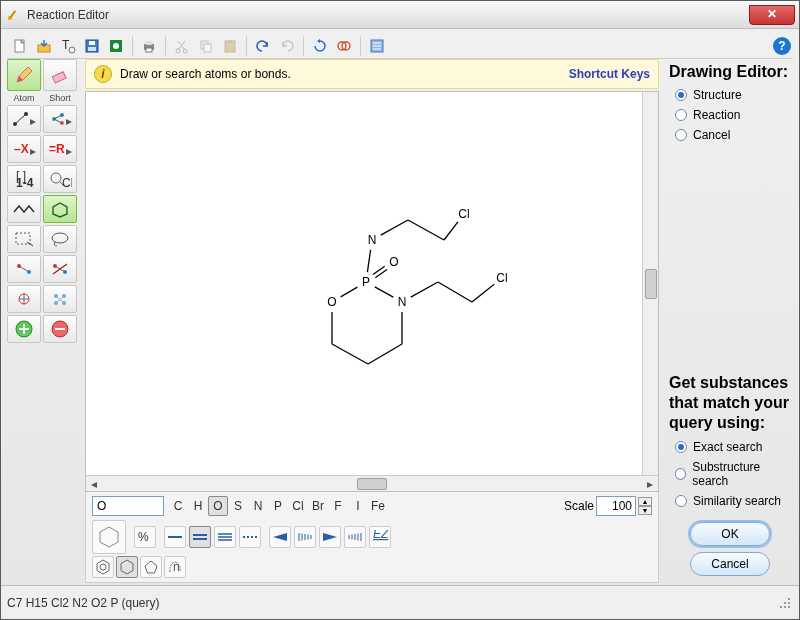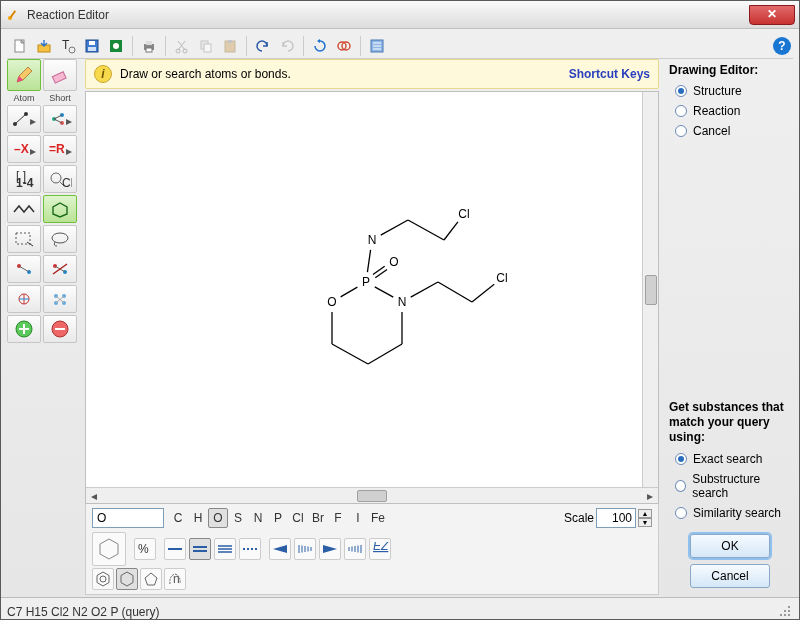--- a/index.html
+++ b/index.html
@@ -39,27 +39,27 @@
   .elem-btn { width:20px; height:20px; border:1px solid transparent; background:transparent; color:#333; cursor:pointer; border-radius:2px; text-align:center; line-height:18px;}
   .elem-btn.sel { border:1px solid #888; background:#e0e0e0;}
   .scale-box { margin-left:auto; display:flex; align-items:center; gap:2px;}
   .scale-input { width:40px; height:20px; border:1px solid #7e9db9; text-align:right; padding:0 3px;}
   .spin { display:flex; flex-direction:column;}
   .spin button{ width:14px;height:9px;font-size:7px;line-height:6px;border:1px solid #999;background:#eee;padding:0;cursor:pointer;}
   .bond-row { display:flex; align-items:center; gap:8px;}
   .ring-group { display:flex; gap:2px;}
   .mini-btn { width:22px;height:22px;border:1px solid #ccc;background:#fafafa;display:flex;align-items:center;justify-content:center;cursor:pointer;border-radius:2px;}
   .right-panel { width:128px; padding:4px 2px 4px 4px; display:flex; flex-direction:column;}
-  .right-panel h4 { font-size:12px; font-weight:bold; margin-bottom:4px;}
+  .right-panel h4 { font-size:16px; font-weight:bold; margin-bottom:4px;}
   .radio-row { display:flex; align-items:center; gap:6px; margin:3px 0 3px 6px; cursor:pointer;}
   .radio { width:12px;height:12px;border:1px solid #6a8bb5;border-radius:50%;display:inline-flex;align-items:center;justify-content:center;background:#fff;}
   .radio.checked::after{content:"";width:6px;height:6px;background:#2a6dbf;border-radius:50%;}
-  .dlg-btn { width:80px;height:24px;border:1px solid #8aa9c9;background:linear-gradient(#f6fbff,#d5e7f7);border-radius:3px;cursor:pointer;margin:3px auto;}
+  .dlg-btn { width:80px;height:24px;border:1px solid #8aa9c9;background:linear-gradient(#f6fbff,#d5e7f7);border-radius:12px;cursor:pointer;margin:3px auto;}
   .dlg-btn.primary { box-shadow:0 0 0 2px #8fc0ee; }
-  .statusbar { height:22px;border-top:1px solid #bbb;background:#efefef;display:flex;align-items:flex-end;padding:0 6px;font-size:11px;color:#333;}
+  .statusbar { height:34px;border-top:1px solid #bbb;background:#efefef;display:flex;align-items:center;padding:0 6px;font-size:11px;color:#333;}
   .statusbar .right { margin-left:auto; padding-left:220px;}
   .grip { width:16px;height:16px; margin-left:auto; background:
      radial-gradient(circle at 12px 12px,#999 1px,transparent 1px),
      radial-gradient(circle at 8px 12px,#999 1px,transparent 1px),
      radial-gradient(circle at 12px 8px,#999 1px,transparent 1px),
      radial-gradient(circle at 4px 12px,#999 1px,transparent 1px),
      radial-gradient(circle at 8px 8px,#999 1px,transparent 1px),
      radial-gradient(circle at 12px 4px,#999 1px,transparent 1px);}
   svg { display:block; }
 </style>

